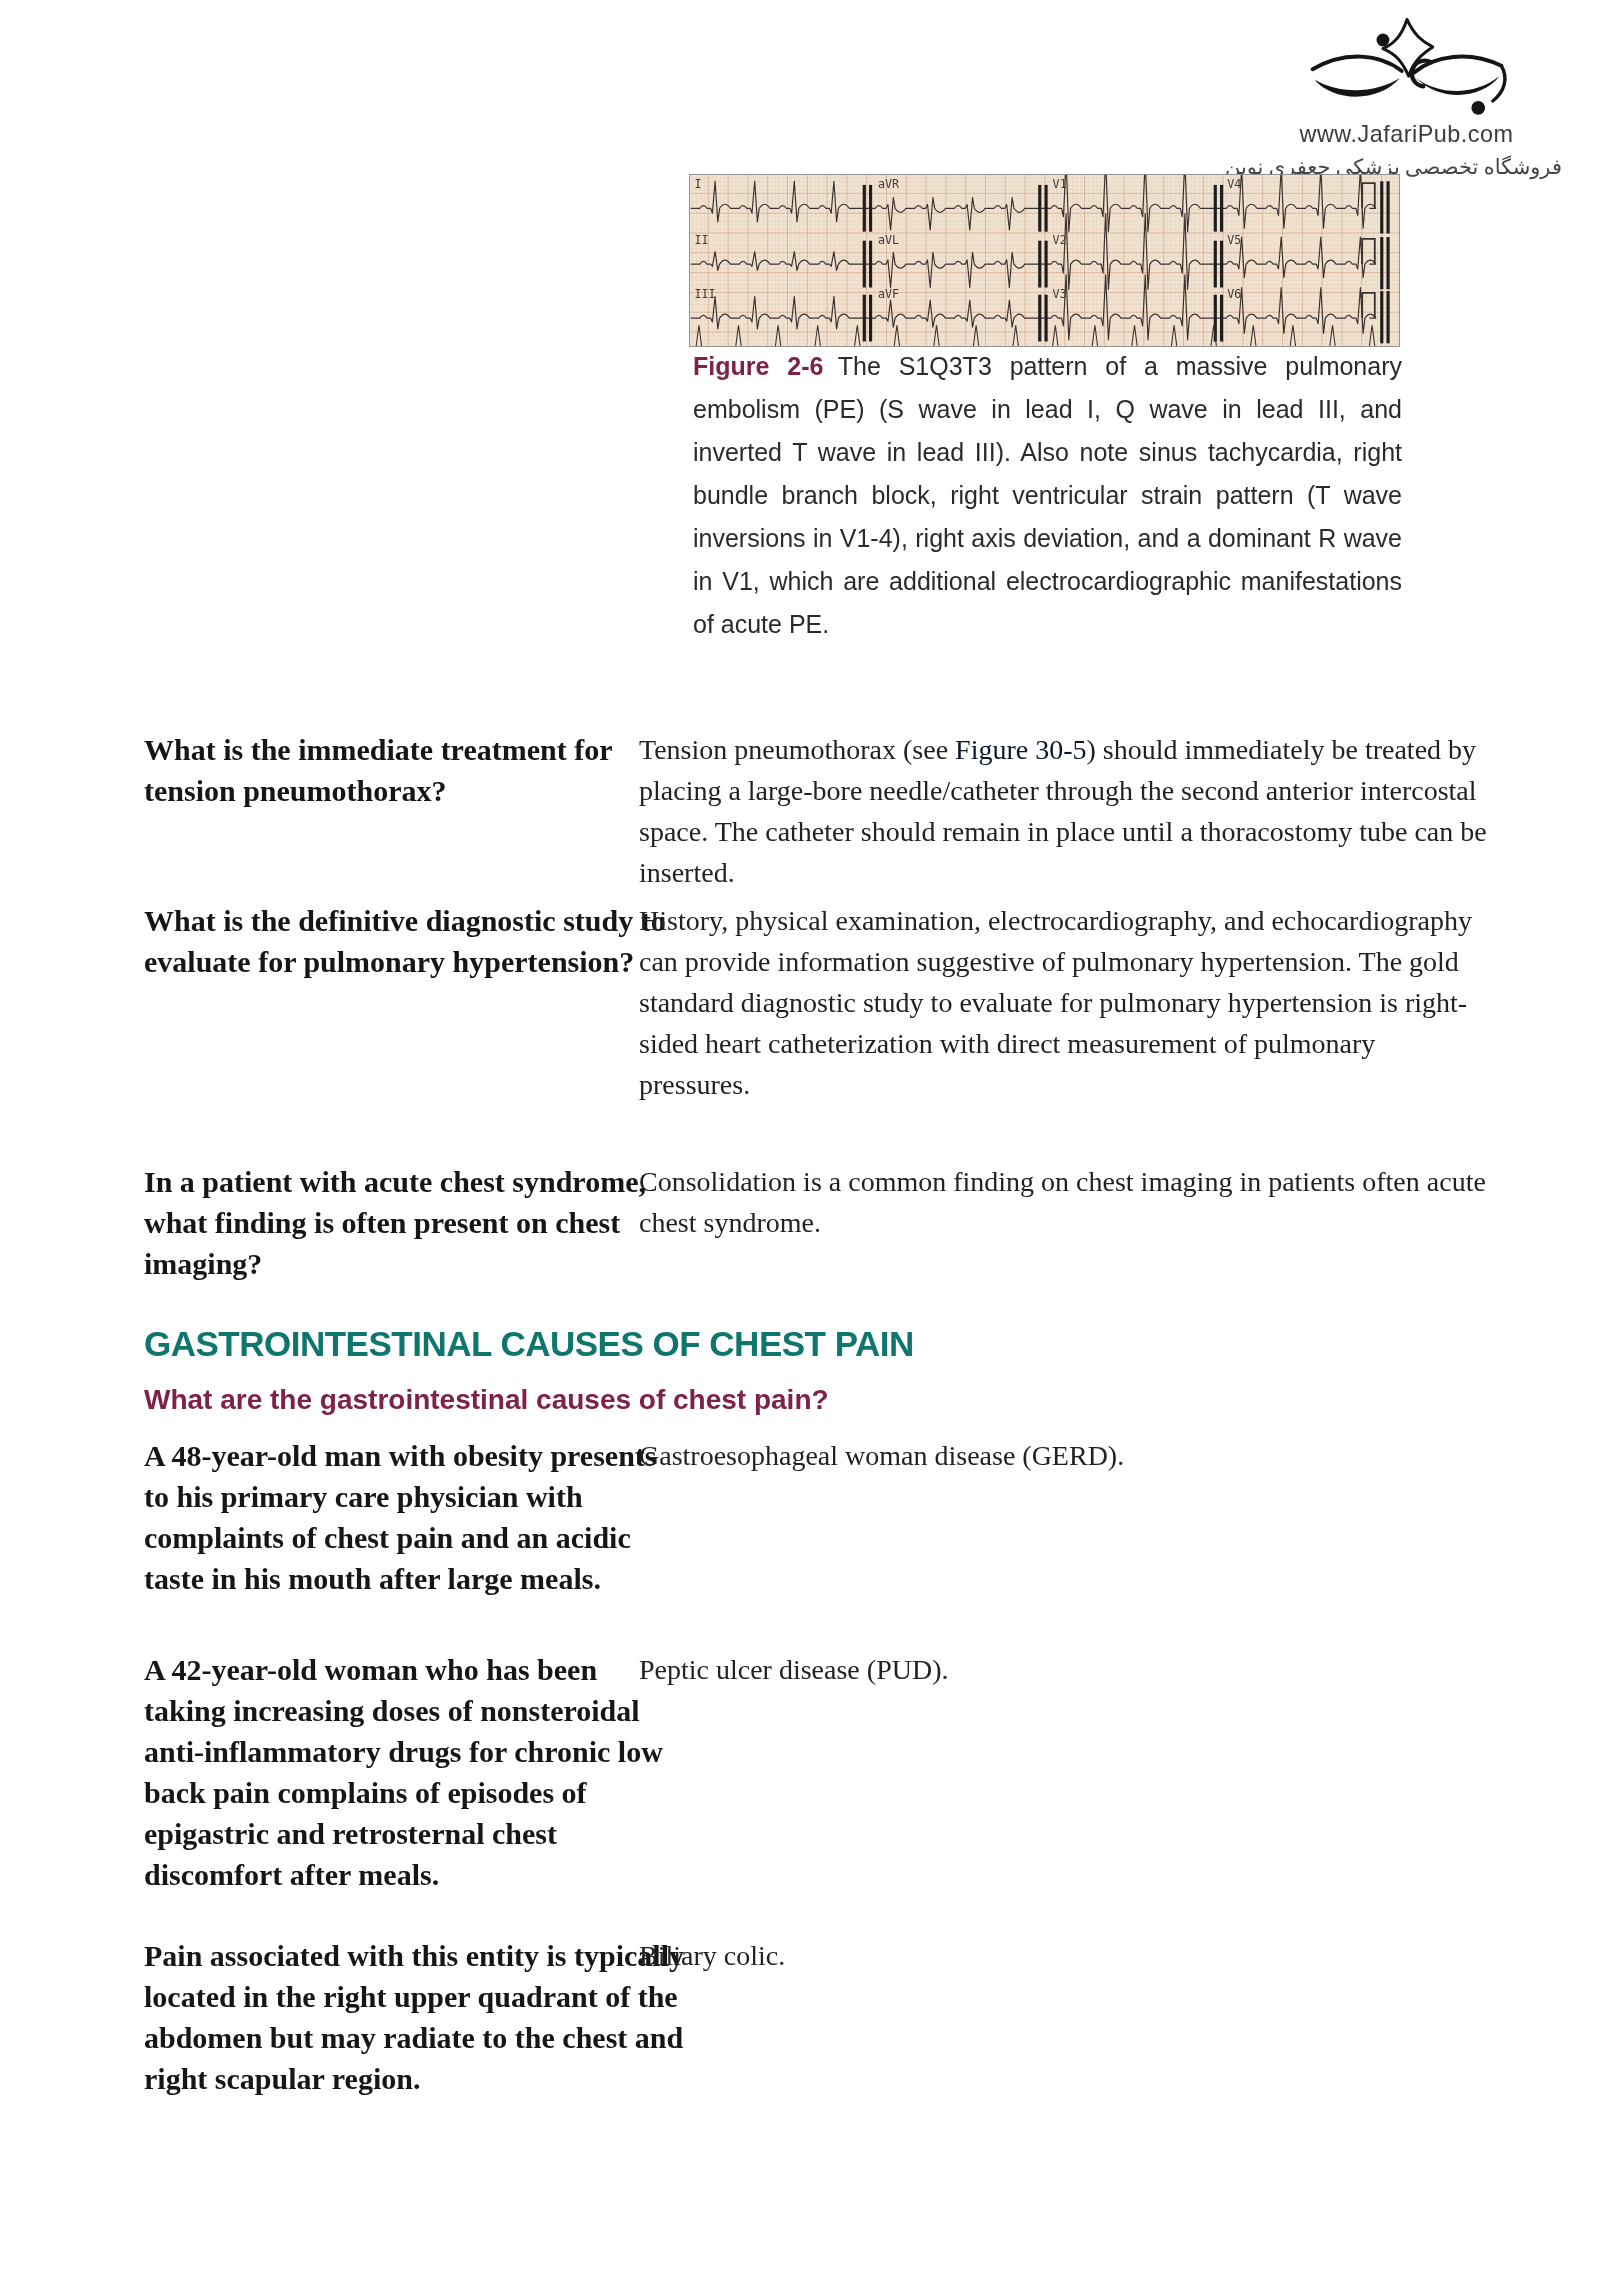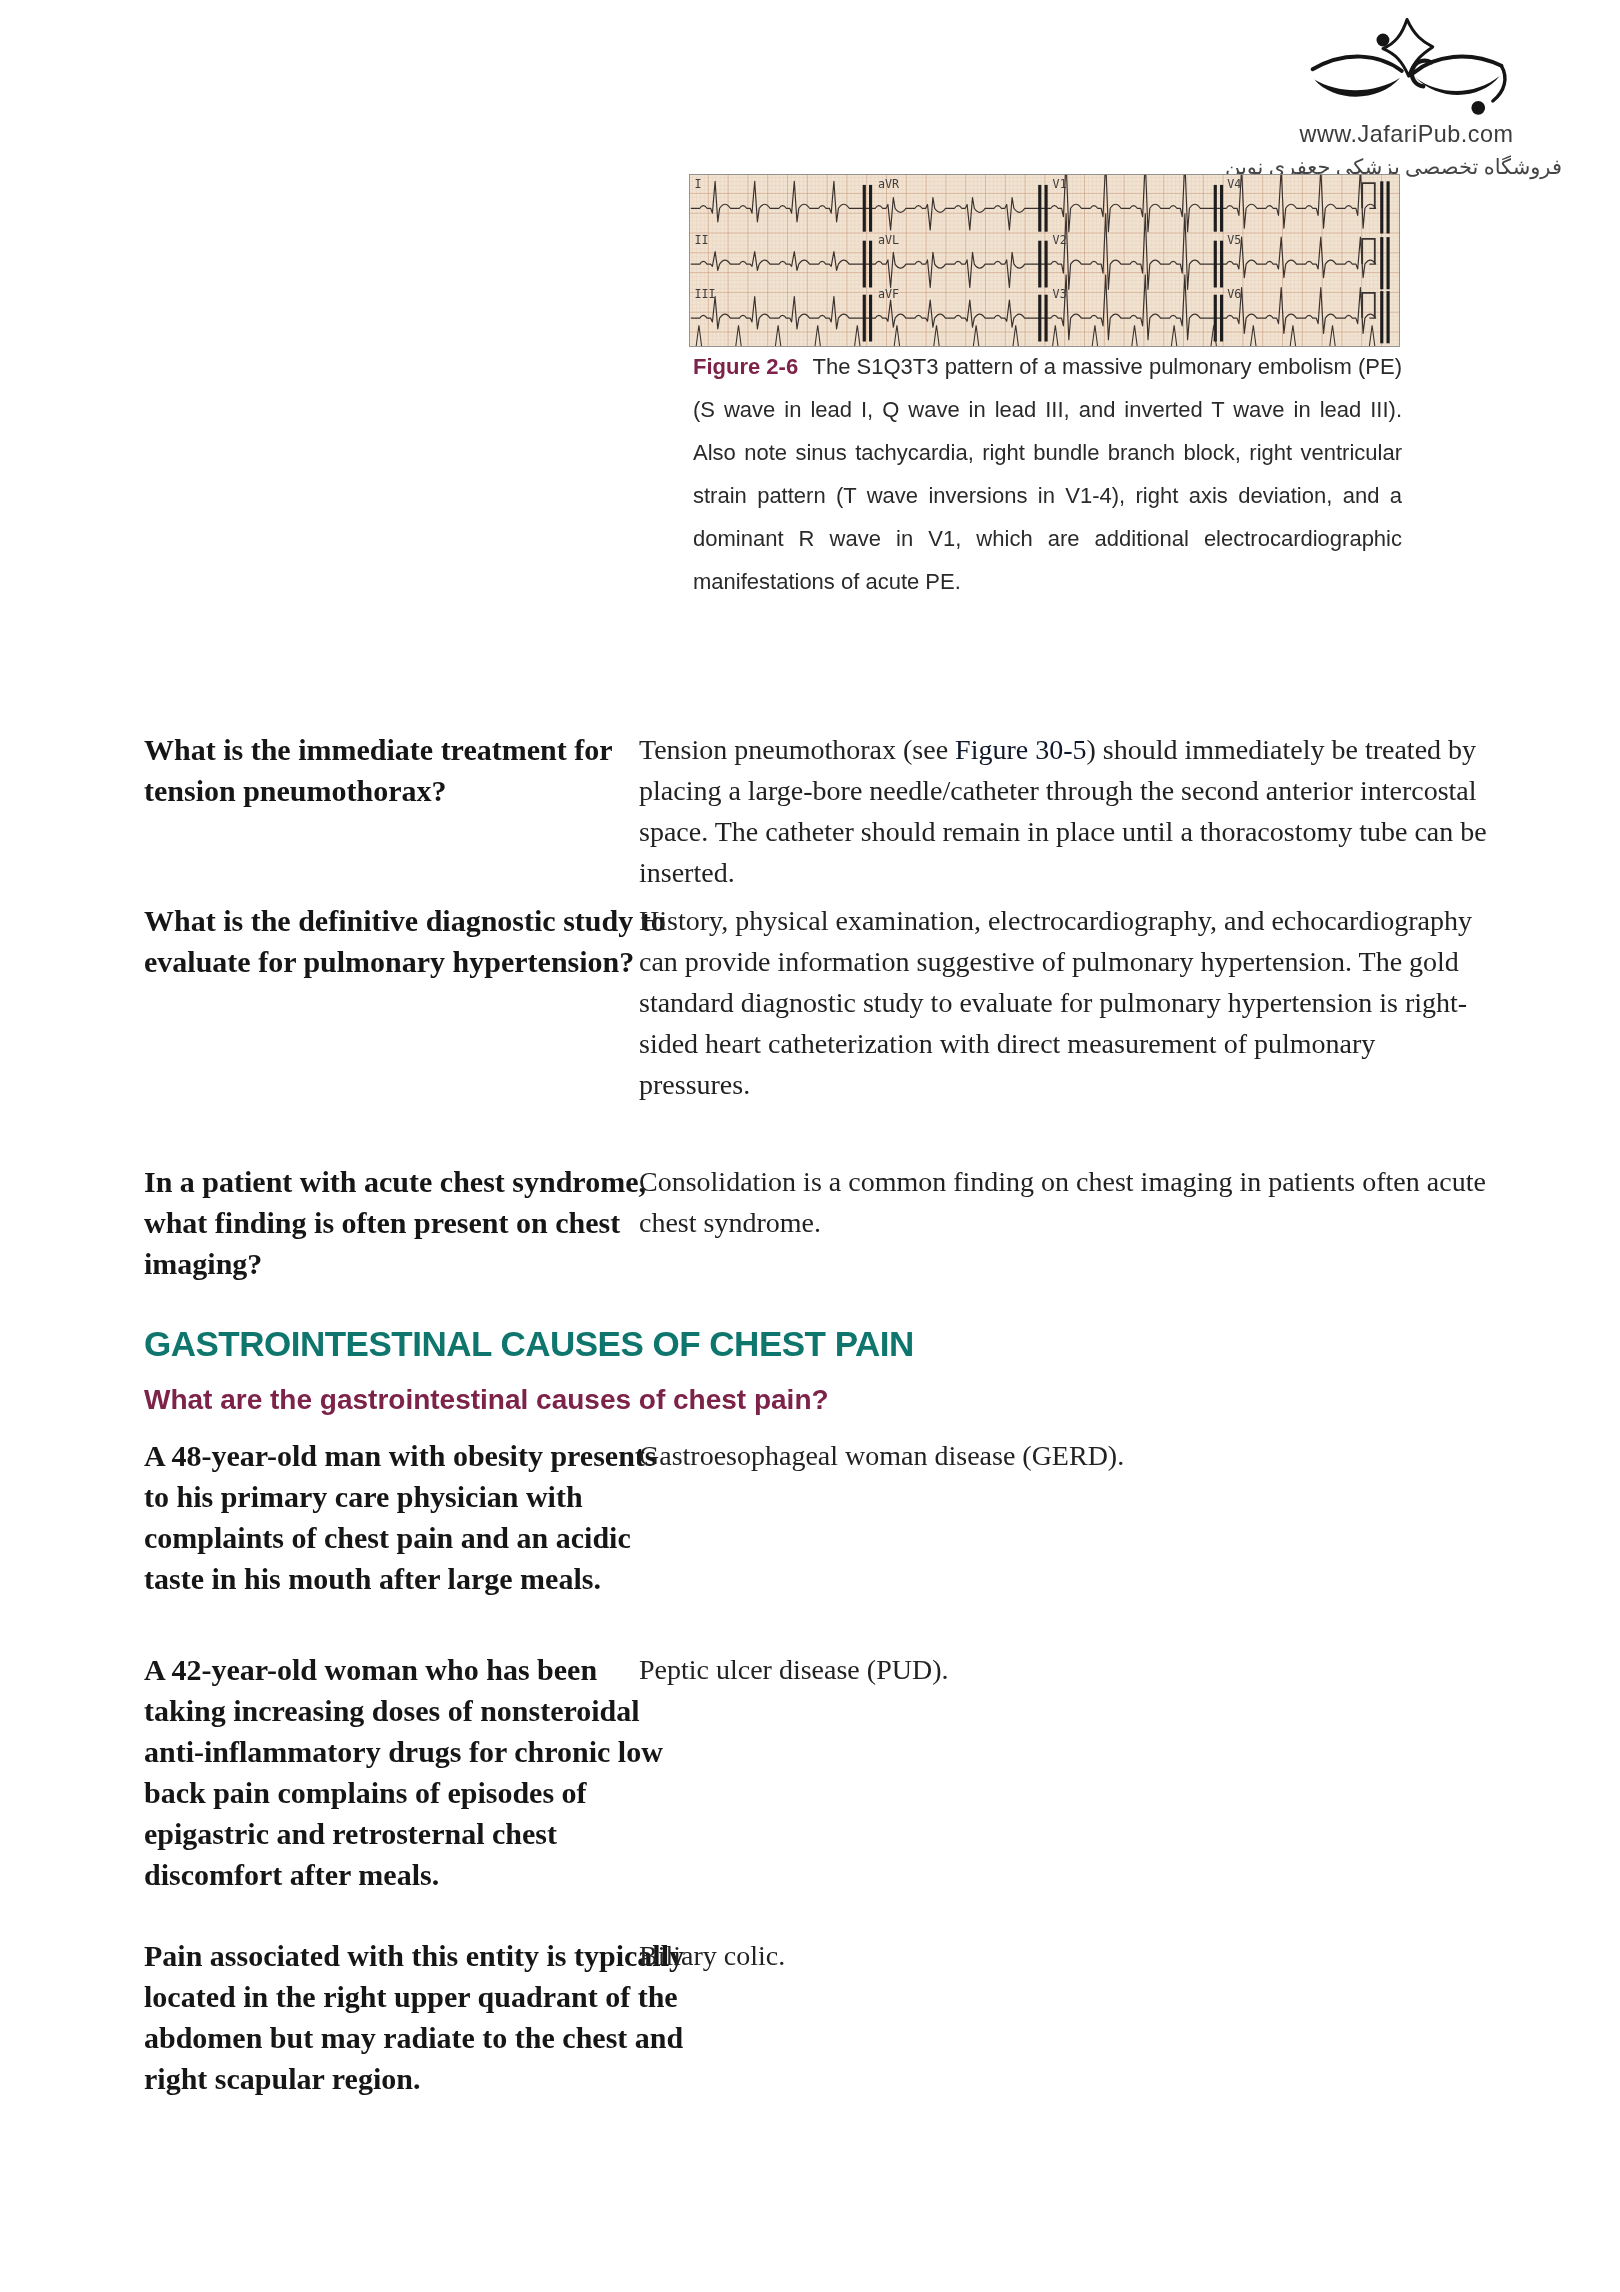--- a/index.html
+++ b/index.html
@@ -13,21 +13,21 @@
             letter-spacing:0.5px;margin-top:1.8px;}
   .tagline{font-family:Liberation Serif, serif;font-size:21px;color:#454545;
            margin-top:7.2px;direction:rtl;white-space:nowrap;}
 
   
   .ecg-wrap{position:absolute;left:689px;top:174px;width:711px;height:173px;}
   .ecg-wrap svg{display:block;}
 
   
   .caption{position:absolute;left:693px;top:345px;width:709px;
-           font-family:"Liberation Sans", sans-serif;font-size:22px;line-height:43px;
+           font-family:"Liberation Sans", sans-serif;font-size:25px;line-height:43px;
            color:#2a2a2a;text-align:justify;margin:0;}
   .fig-label{font-weight:bold;color:#7d2248;margin-right:14.4px;}
 
   
   .qa-row{position:absolute;left:0;width:1620px;}
   .q-cell{position:absolute;left:144px;width:540px;
           font-family:Liberation Serif, serif;font-weight:bold;font-size:30px;
           line-height:41px;color:#161616;}
   .a-cell{position:absolute;left:639px;width:851px;
           font-family:"Liberation Serif", serif;font-size:28px;line-height:41px;color:#222222;}

